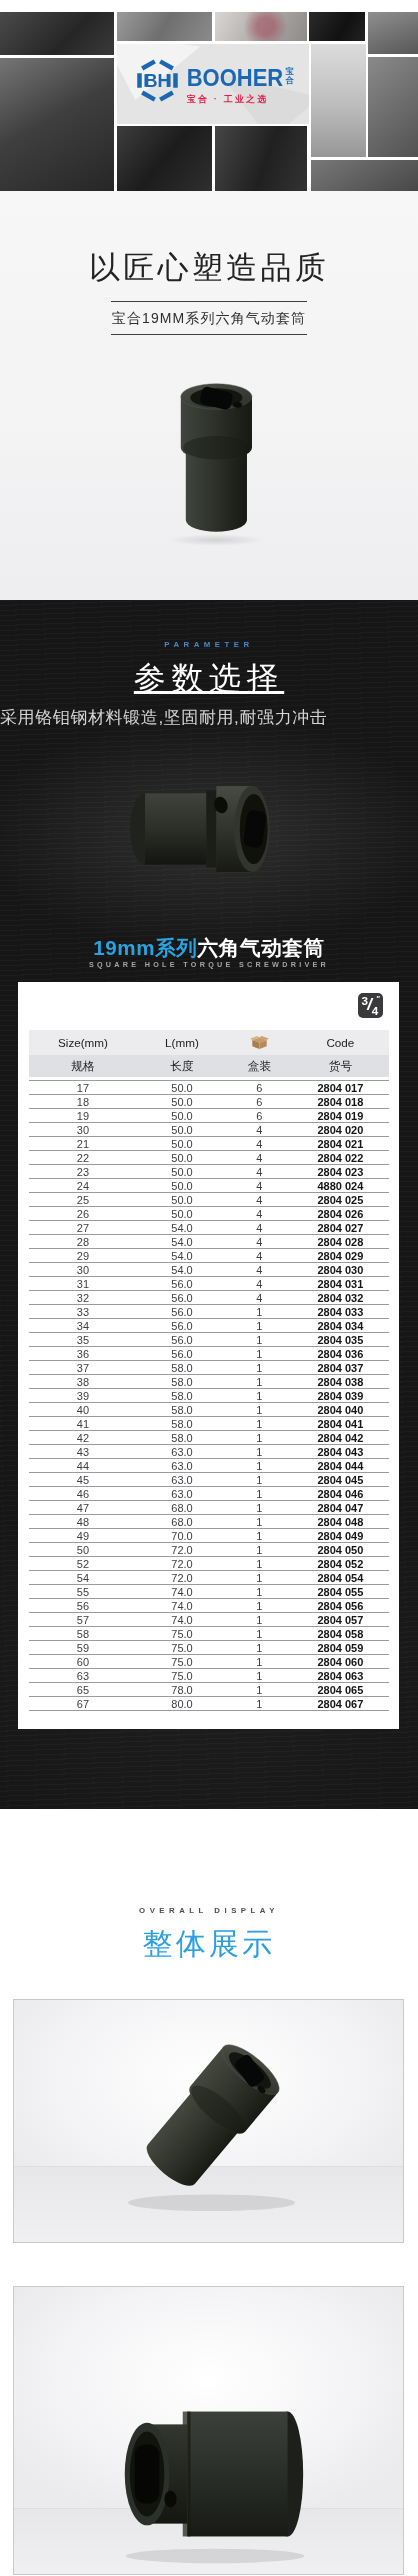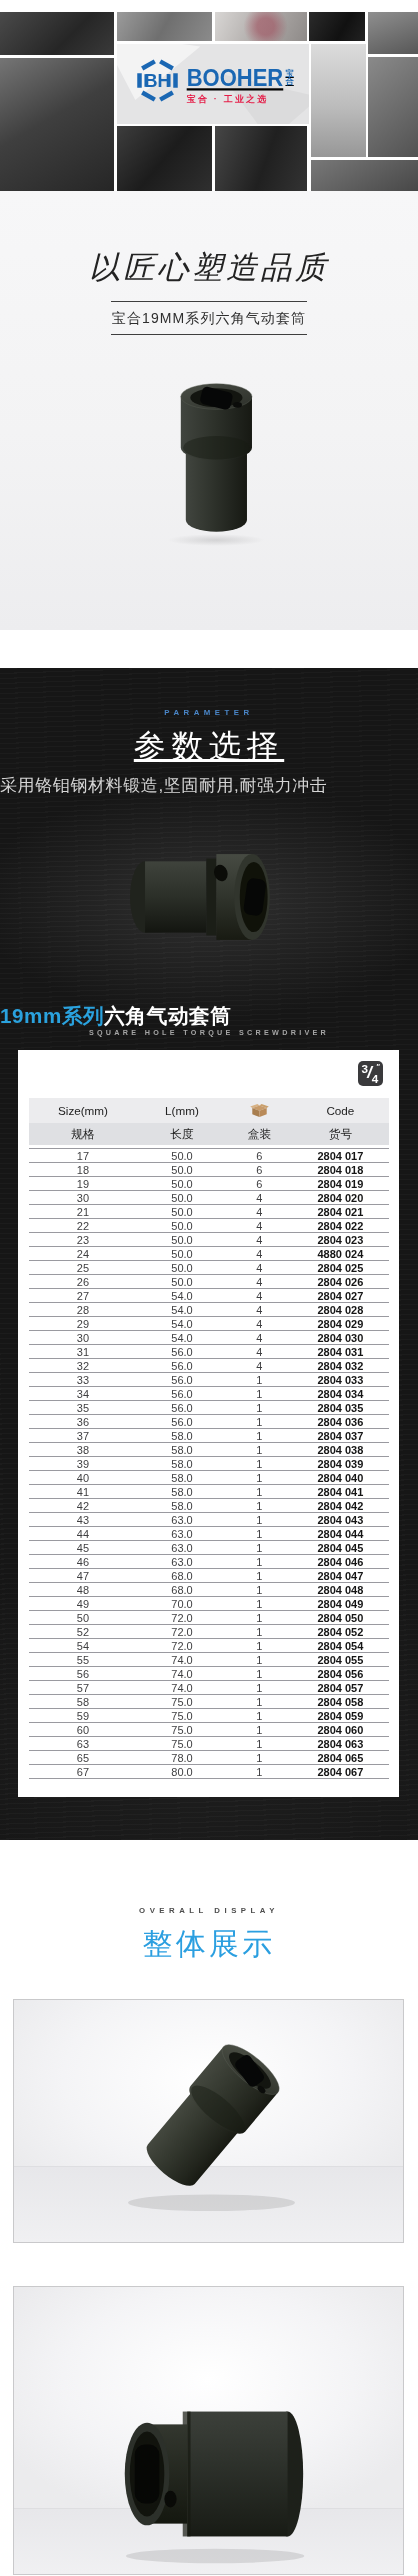--- a/index.html
+++ b/index.html
@@ -27,55 +27,55 @@
   .pc11{ left:311px; top:148px; width:107px; height:32px; background:linear-gradient(150deg,#787878,#474747); }
 
   .logo-panel { left:117px; top:32px; width:192px; height:80px; background:#e4e4e5; overflow:hidden; }
   .poly1 { left:-16.7px; top:-11px; width:100px; height:67px; background:rgba(255,255,255,.55);
            clip-path:polygon(0 0,100% 20%,35% 100%); }
   .poly2 { right:-11px; bottom:-16.7px; width:111px; height:67px; background:rgba(0,0,0,.035);
            clip-path:polygon(10% 0,100% 35%,55% 100%); }
   .logo-row { left:18px; top:13.4px; width:162px; height:56px; display:flex; align-items:flex-start; }
   .hex-wrap { width:45px; height:47px; flex:0 0 aupx; }
   .logo-texts { margin-left:6.7px; padding-top:10px; }
-  .logo-main { display:flex; align-items:center;text-decoration:underline; }
+  .logo-main { display:flex; align-items:flex-start; }
   .booher { font-size:22px; font-weight:bold; color:#1a67b3; letter-spacing:0; line-height:0.9;
             transform:scaleY(1.12); transform-origin:top left; }
   .cn-stack { margin-left:2.2px; display:flex; flex-direction:column; line-height:1.0; }
   .cn-stack span { font-size:8.4px; font-weight:bold; color:#1a67b3; }
   .tagline { margin-top:5.6px; font-size:9px; font-weight:bold; color:#e51c47; letter-spacing:2.2px; white-space:nowrap; }
 
   
   .hero { position:absolute; left:0; top:179px; width:418px; height:439px;
           background:linear-gradient(180deg,#f7f7f8 0%,#f3f3f4 55%,#ededef 100%); }
   .hero-title { left:0; top:56px; width:418px; text-align:center; font-size:31px; letter-spacing:3.3px;
-                color:#232323; font-weight:500;font-style:italic; }
+                color:#232323; font-weight:500; }
   .rule { left:111px; width:196px; height:1.1px; background:#3e3e3e; }
   .rule-top { top:110px; }
   .rule-bottom { top:143px; }
   .hero-sub { left:0; top:119px; width:418px; text-align:center; font-size:14px; letter-spacing:1.1px;
               color:#2e2e2e; font-weight:500; }
   .hero-socket { left:158px; top:181px; width:114px; height:167px; }
   .hero-shadow { left:167px; top:343px; width:98px; height:12.3px;
                  background:radial-gradient(ellipse at center, rgba(0,0,0,.12) 0%, rgba(0,0,0,0) 70%); }
 
   
-  .dark { position:absolute; left:0; top:656px; width:418px; height:1209px;
+  .dark { position:absolute; left:0; top:588px; width:418px; height:1209px;
           background:
             repeating-linear-gradient(178deg, rgba(255,255,255,0.028) 0 1.1px, rgba(255,255,255,0) 1.1px 5px),
             radial-gradient(ellipse 334px 167px at 50% 234px, rgba(90,90,90,.38), rgba(0,0,0,0) 70%),
             radial-gradient(ellipse 390px 279px at 50% 1059px, rgba(70,70,70,.20), rgba(0,0,0,0) 75%),
             #161616; }
   .eyebrow { width:418px; left:0; text-align:center; font-size:7.8px; font-weight:bold; letter-spacing:4.5px; }
   .eyebrow-param { top:40px; color:#4a86c8; }
   .param-title { left:0; top:57px; width:418px; text-align:center; font-size:32px; color:#ffffff;
                  letter-spacing:5.6px; font-weight:500;text-decoration:underline; }
   .param-desc { left:0; top:106px; width:418px; text-align:left; font-size:17px; color:#d6d6d6; letter-spacing:0.6px; }
   .dark-socket { left:125px; top:176px; width:156px; height:106px; }
-  .series { left:0; top:334px; width:418px; text-align:left; font-size:20.6px; font-weight:bold; letter-spacing:0.6px; }
+  .series { left:0; top:334px; width:418px; text-align:center; font-size:20.6px; font-weight:bold; letter-spacing:0.6px; }
   .series .hl { color:#2aa2de; }
   .series .rest { color:#ffffff; }
   .series-sub { left:0; top:360px; width:418px; text-align:center; font-size:7.2px; font-weight:bold;
                 color:#a5a5a5; letter-spacing:3.3px; }
 
   
   .spec-card { left:18.4px; top:382px; width:381px; height:747px; background:#ffffff; }
   .badge { top:10.6px; right:16.7px; width:25px; height:25px; background:#3a3a3c; border-radius:5px; color:#fff; }
   .badge .num  { position:absolute; left:3.9px;  top:1.1px;  font-size:11.7px; font-weight:bold; }
   .badge .slash{ position:absolute; left:9.5px; top:2.2px;  font-size:16.7px; font-weight:bold; font-style:italic; }

